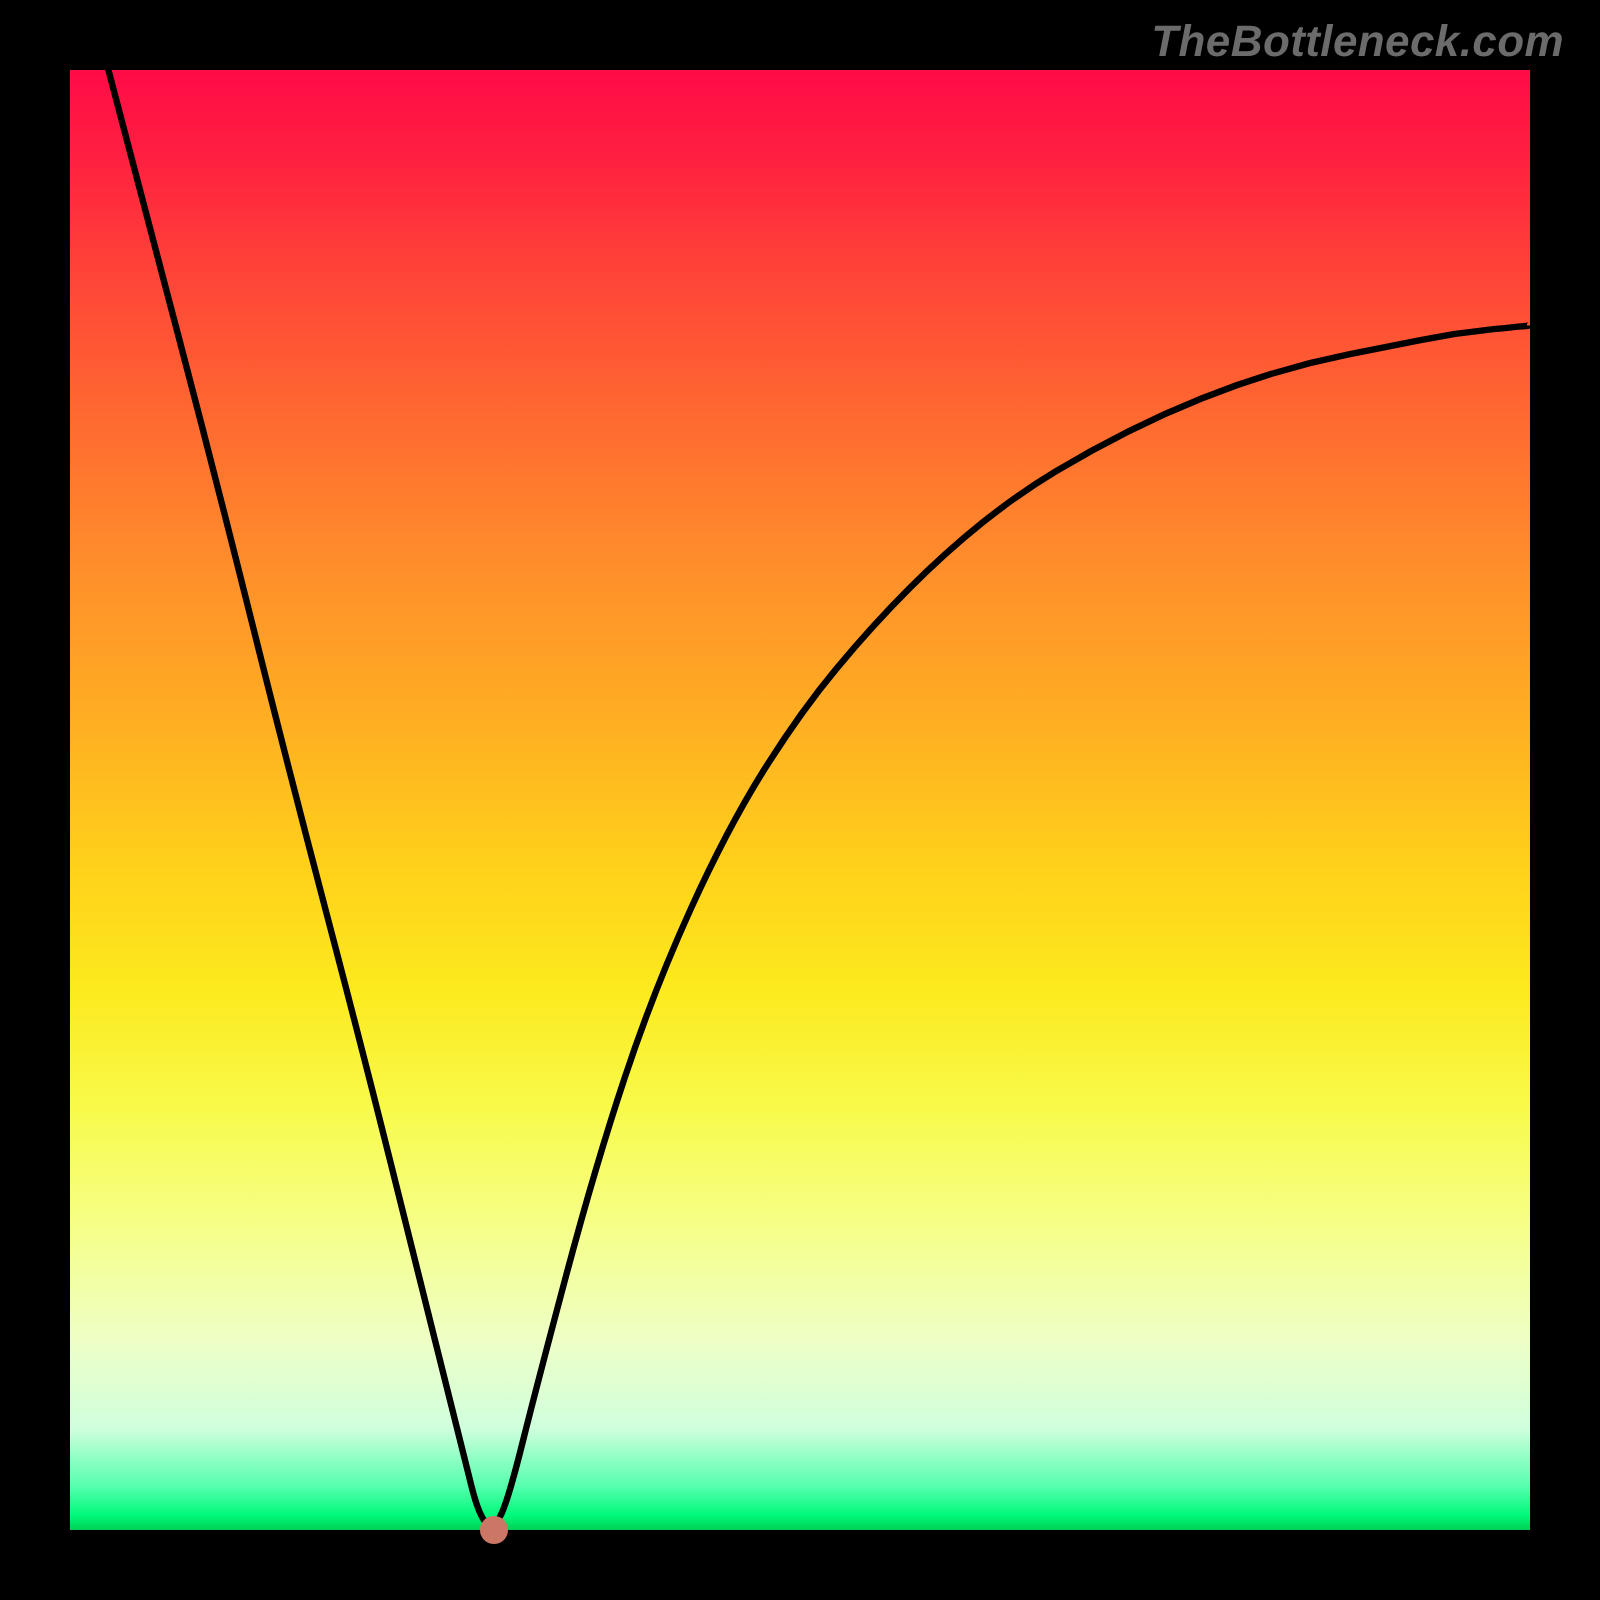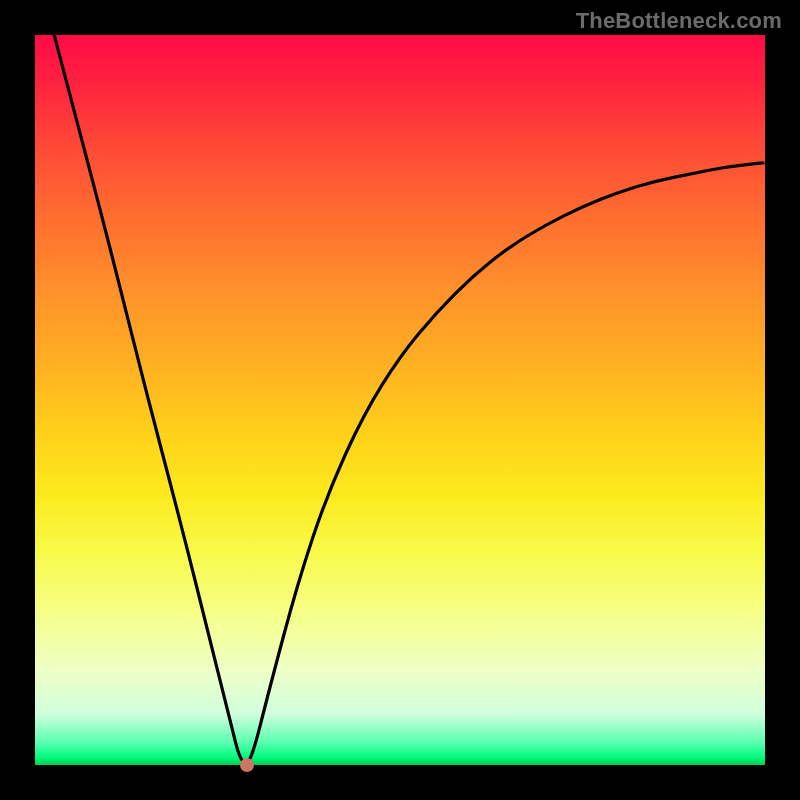--- a/index.html
+++ b/index.html
@@ -35,20 +35,21 @@
   }
   .watermark {
     position: absolute;
     top: 8px;
     right: 18px;
     font-family: Arial, Helvetica, sans-serif;
     font-size: 22px;
     font-weight: bold;
     color: #6b6b6b;
     letter-spacing: 0.2px;
+    font-style: italic;
   }
   svg.curve {
     position: absolute;
     left: 0; top: 0;
     width: 730px; height: 730px;
   }
   .marker {
     position: absolute;
     width: 14px;
     height: 14px;

